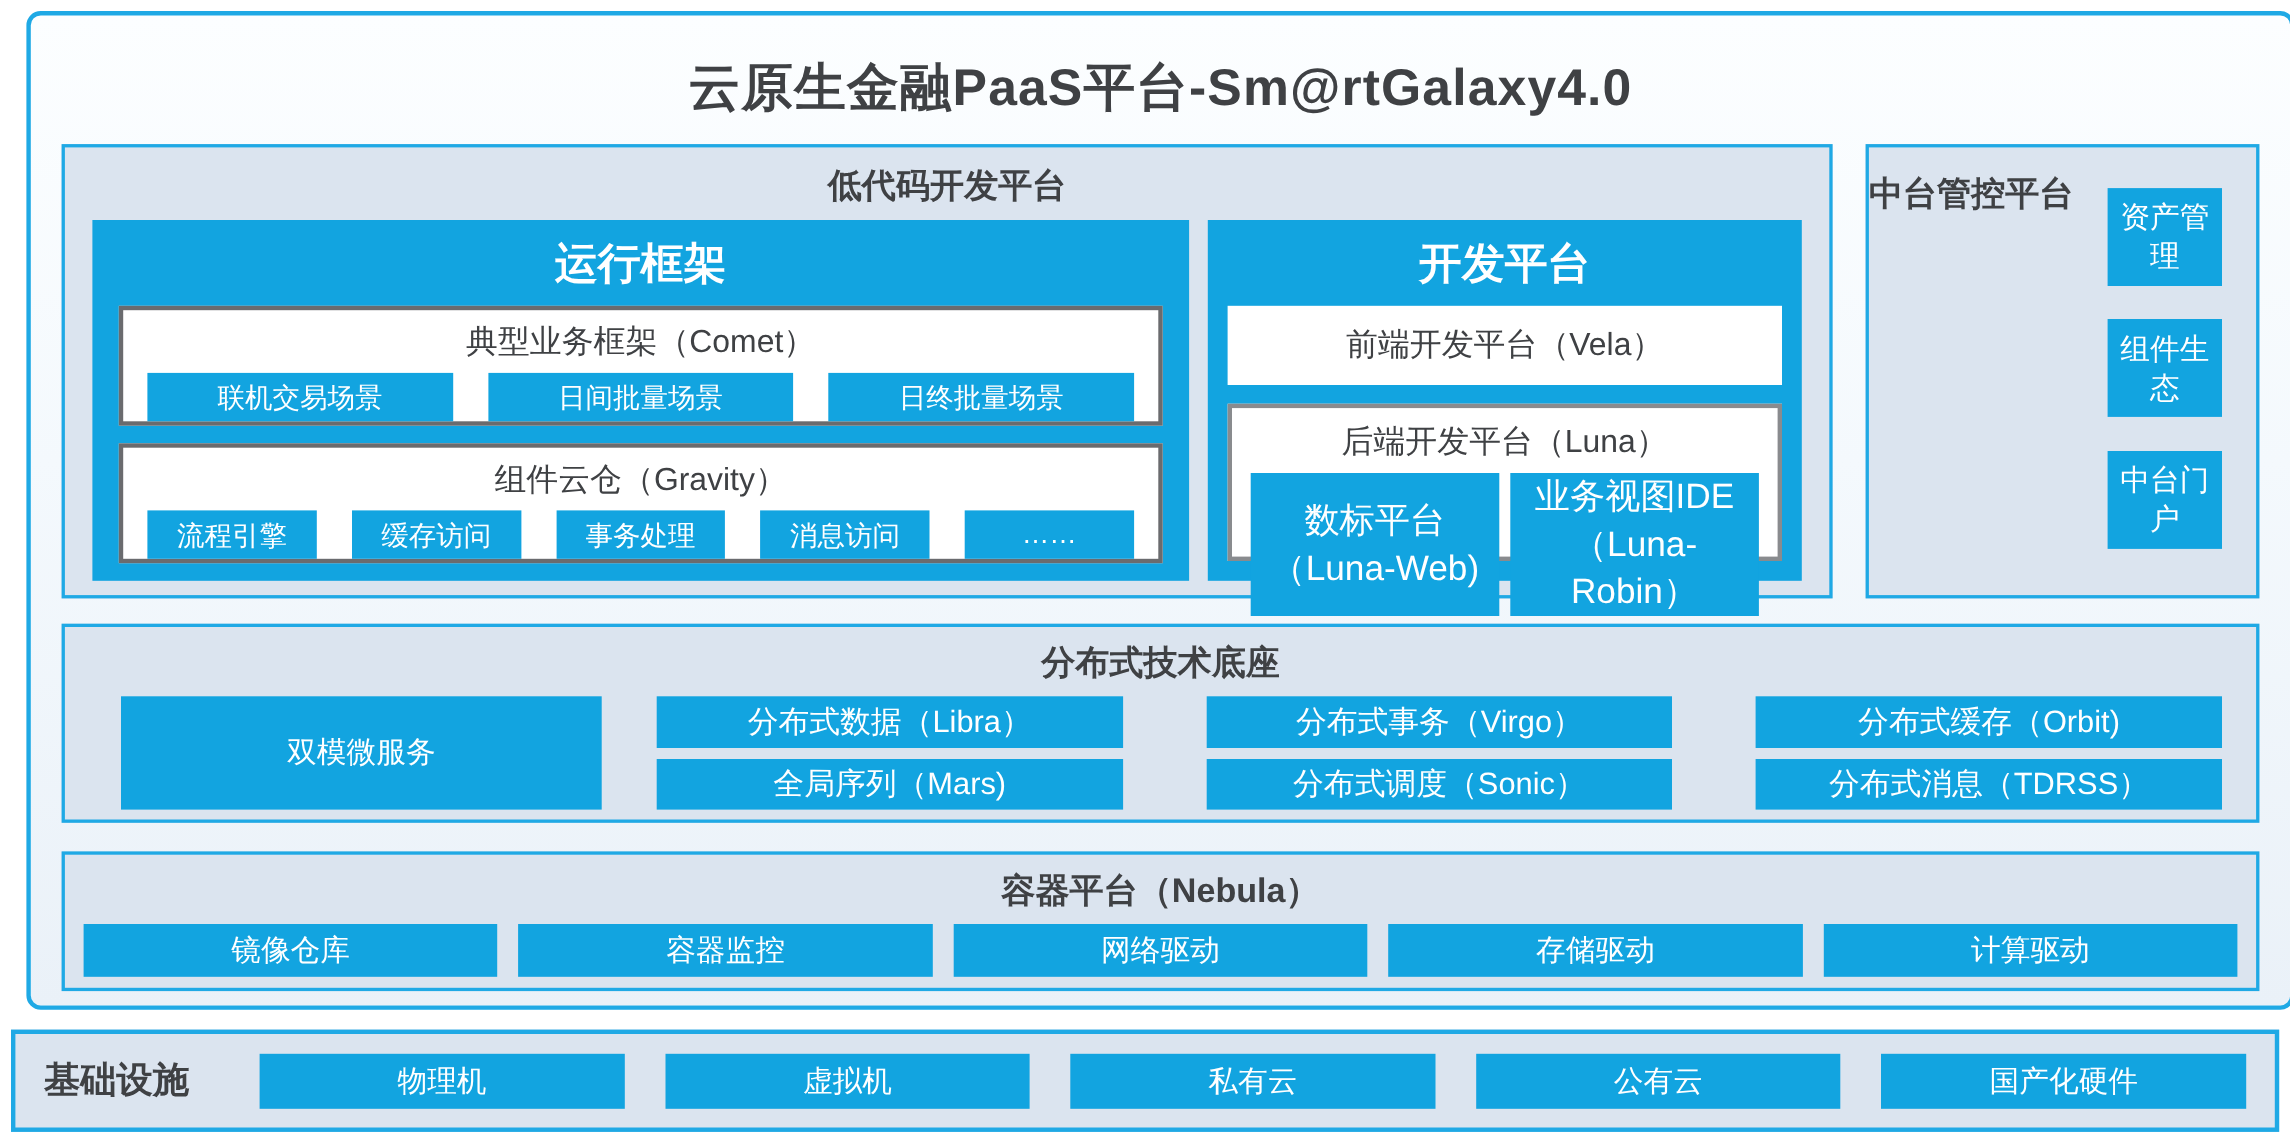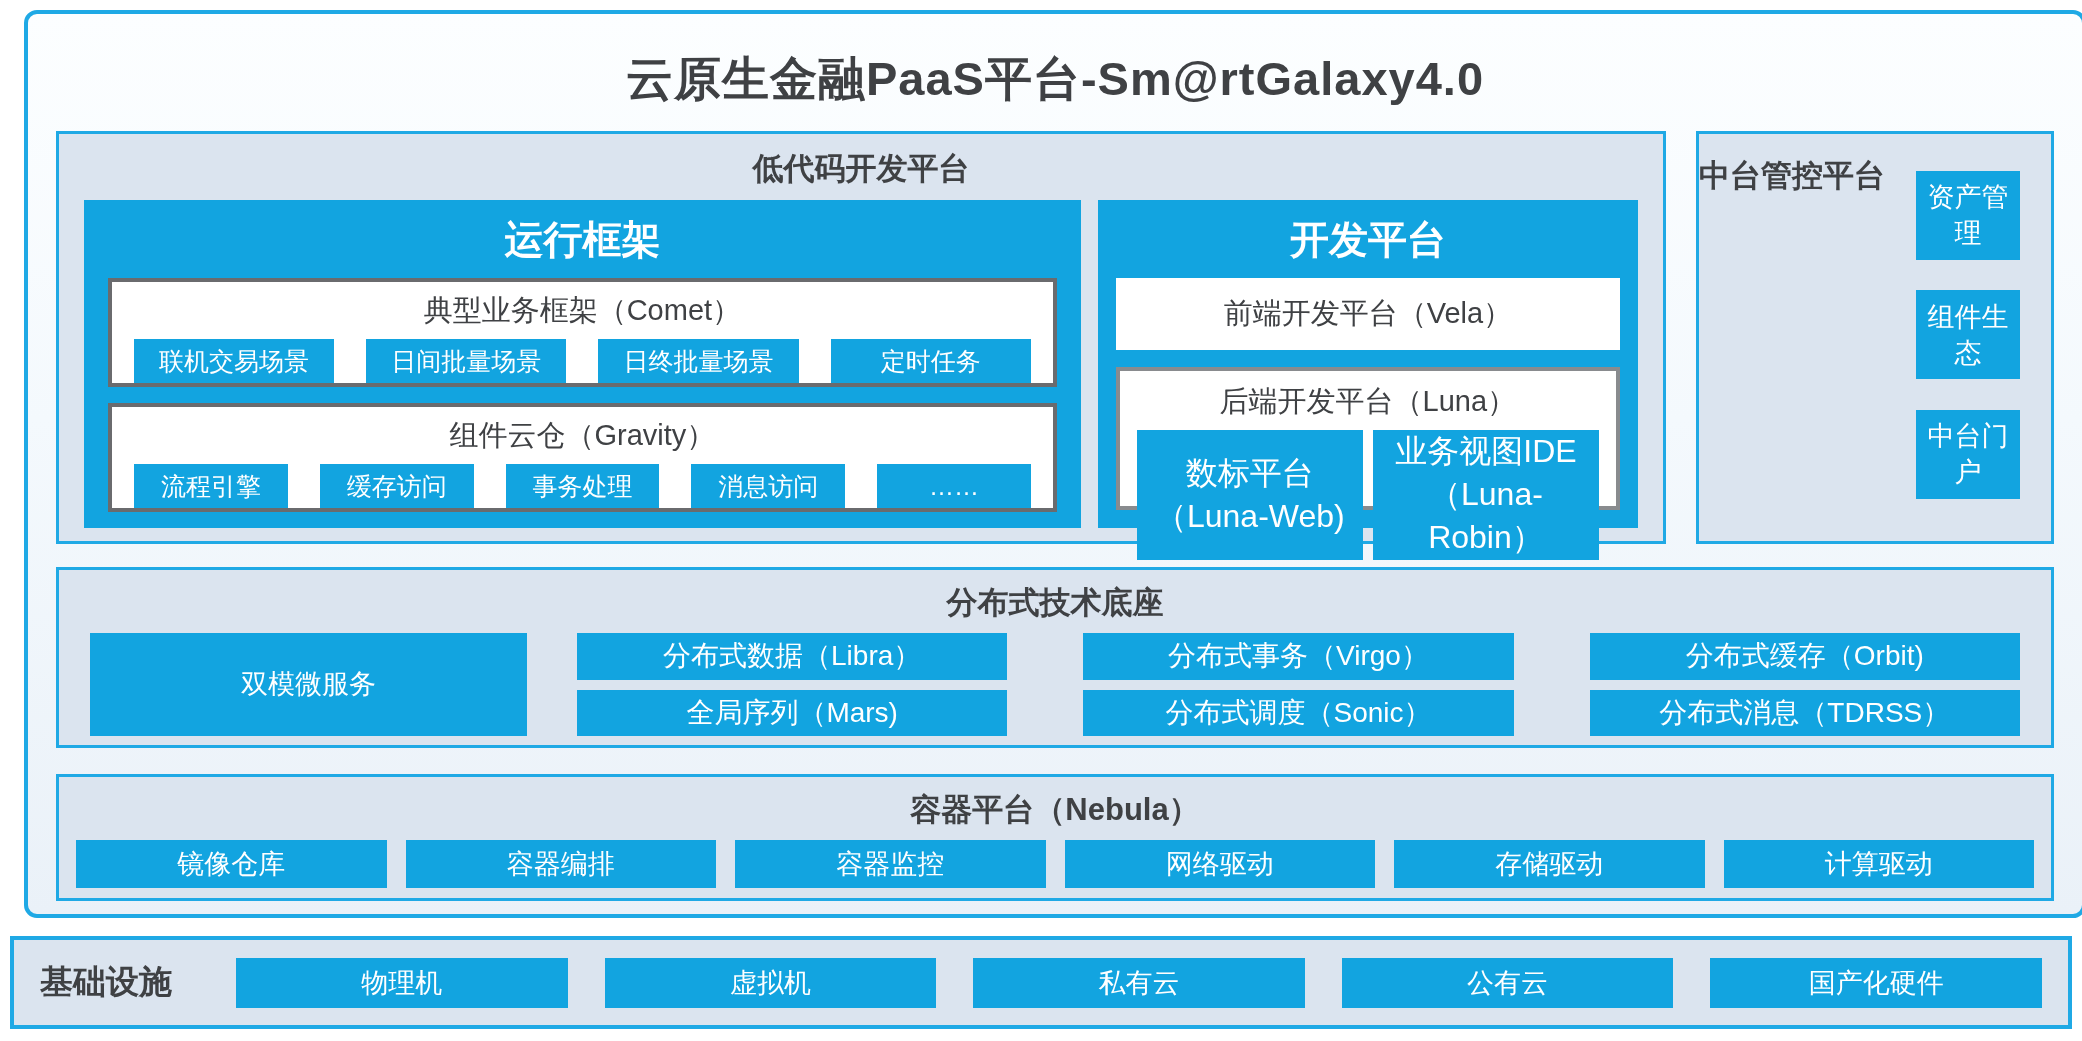--- a/index.html
+++ b/index.html
@@ -70,21 +70,21 @@
   .luna-row{display:flex; gap:10px; padding:0 17px 17px; flex:1;}
   .luna-row .btn{flex:1; flex-direction:column; font-size:32px; line-height:1.35;}
 
   .midplatform{width:358px; display:flex; flex-direction:row; flex-shrink:0;}
   .midplatform>.panel-title{padding:21px 0 0;}
   .mid-btns{flex:1; display:flex; flex-direction:column; justify-content:space-evenly; padding:6px 31px 12px;}
   .mid-btn{height:89px; font-size:27px; flex:none;}
 
   .distributed{margin:23px 28px 0; height:181px; display:flex; flex-direction:column;}
   .distributed>.panel-title{padding:12px 0 9px;}
-  .dist-body{flex:1; display:flex; gap:50px; padding:0 31px 9px; min-height:0;}
+  .dist-body{flex:1; display:flex; gap:50px; padding:0 31px 9px; min-height:0;margin-left:20px;}
   .dual-mode{width:437px; flex-direction:column; font-size:27px; line-height:1.55; flex-shrink:0;}
   .dist-col{flex:1; display:flex; flex-direction:column; gap:10px; min-width:0;}
   .dist-btn{flex:1; font-size:28px;}
 
   .containerp{margin:26px 28px 0; height:127px; display:flex; flex-direction:column;}
   .containerp>.panel-title{padding:12px 0 9px;}
   .cont-row{flex:1; display:flex; gap:19px; padding:0 17px 10px;}
   .cont-row .btn{flex:1; font-size:27px;}
 
   .infra-bar{
@@ -113,21 +113,20 @@
           <section class="bluepanel runtime">
             <div class="bluepanel-title">运行框架</div>
 
             <div class="white-box comet">
               <div class="white-box-title">典型业务框架（Comet）</div>
               <div class="frame-row">
 
               <div class="btn">联机交易场景</div>
                   <div class="btn">日间批量场景</div>
                   <div class="btn">日终批量场景</div>
-                  <div class="btn">定时任务</div>
                 </div>
             </div>
 
             <div class="white-box gravity">
               <div class="white-box-title">组件云仓（Gravity）</div>
               <div class="frame-row">
 
               <div class="btn">流程引擎</div>
                   <div class="btn">缓存访问</div>
                   <div class="btn">事务处理</div>
@@ -196,21 +195,20 @@
             </div>
           </div>
       </div>
     </section>
 
     <section class="panel containerp">
       <div class="panel-title">容器平台（Nebula）</div>
       <div class="cont-row">
 
       <div class="btn">镜像仓库</div>
-          <div class="btn">容器编排</div>
           <div class="btn">容器监控</div>
           <div class="btn">网络驱动</div>
           <div class="btn">存储驱动</div>
           <div class="btn">计算驱动</div>
         </div>
     </section>
 
   </div>
 
   <section class="infra-bar">

